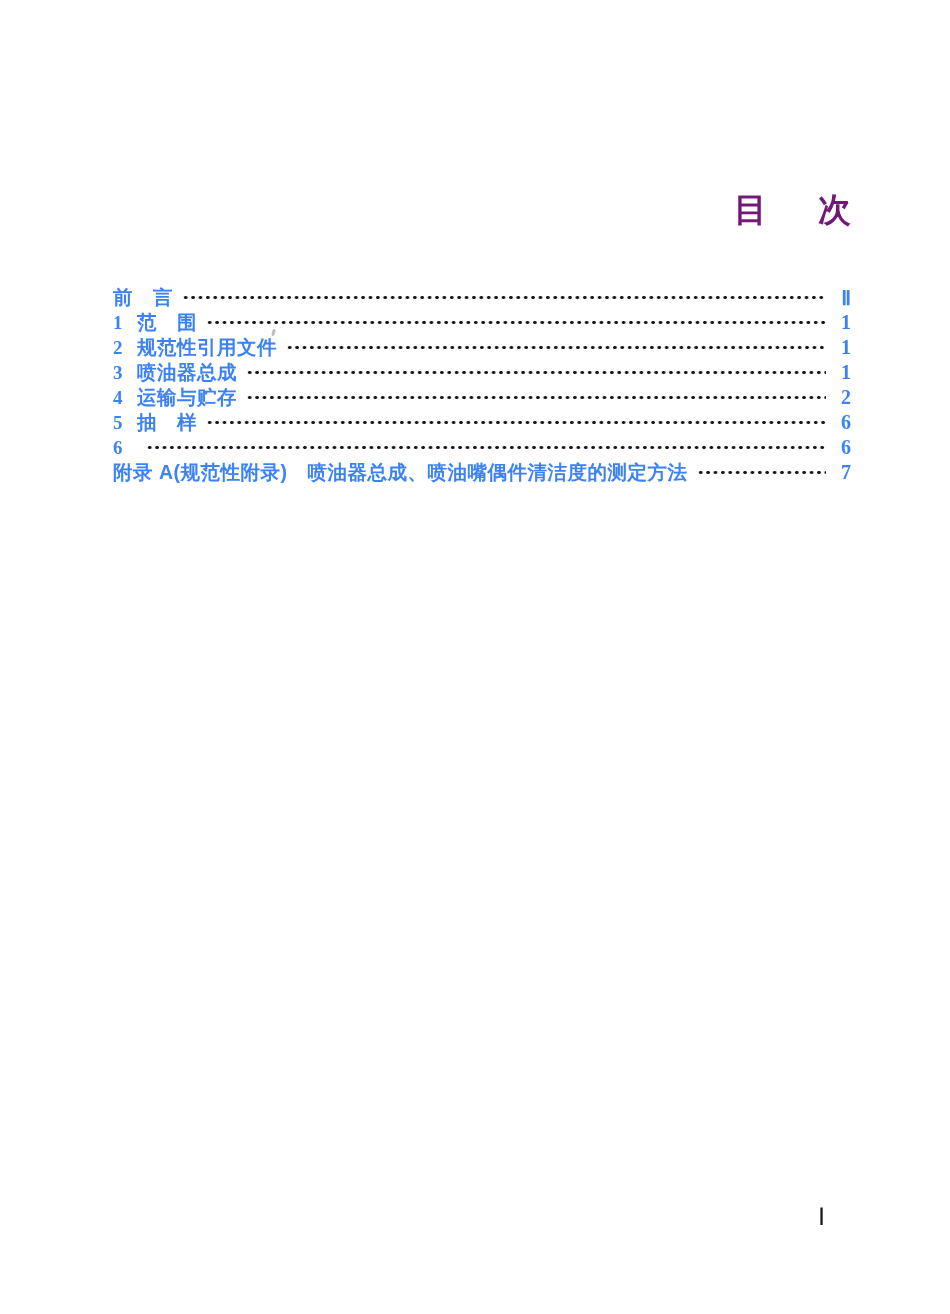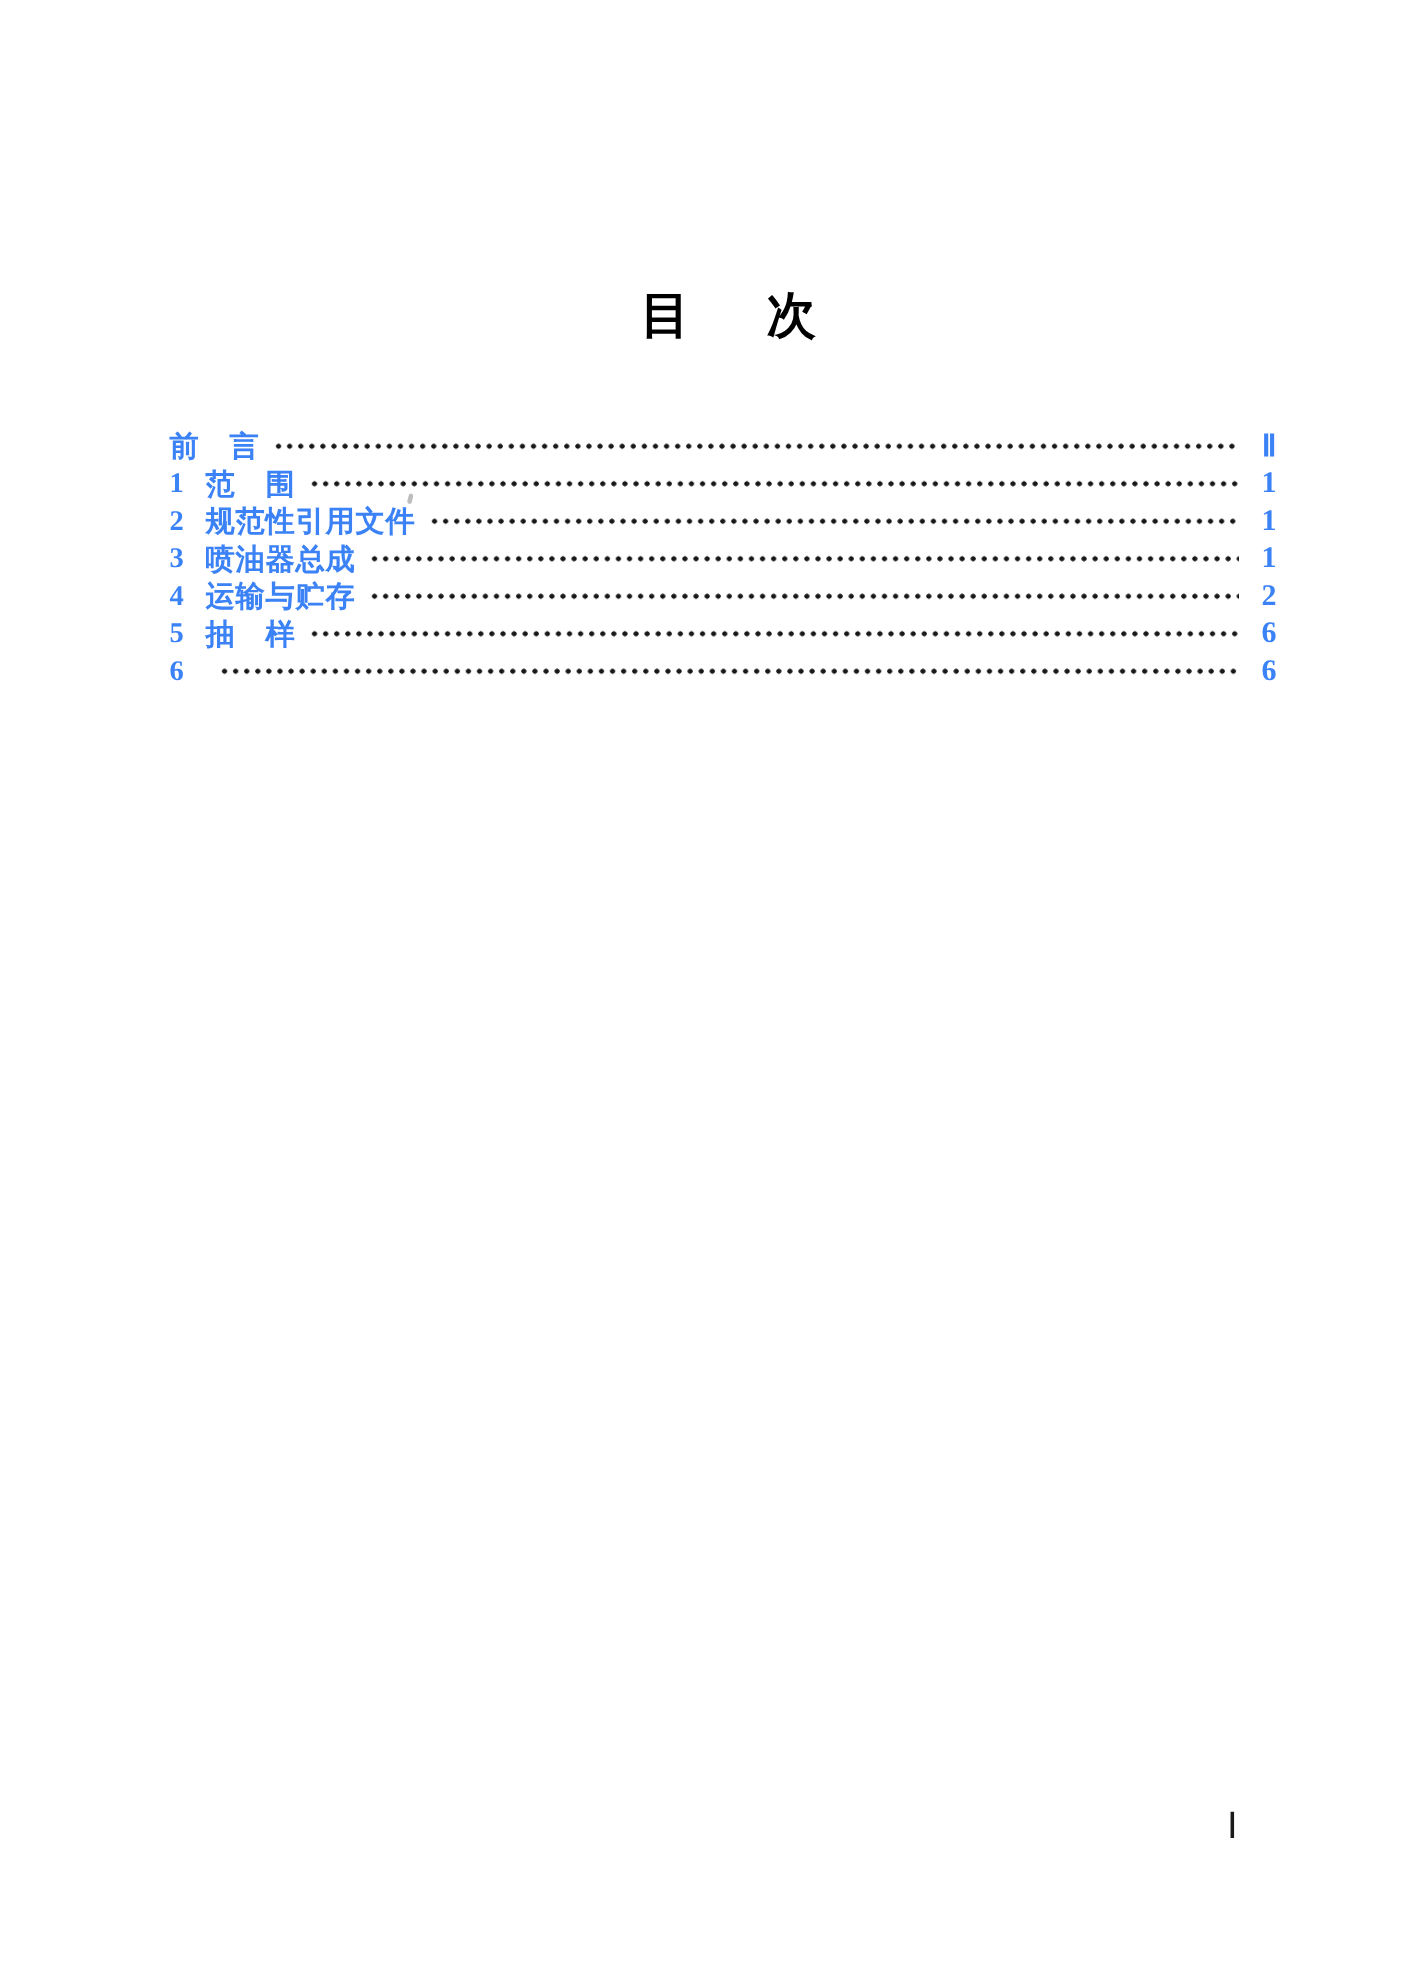--- a/index.html
+++ b/index.html
@@ -28,25 +28,25 @@
     letter-spacing: 1px;
     color: #111111;
     white-space: nowrap;
   }
   .title {
     position: absolute;
     top: 188px;
     left: 120px;
     width: 740px;
     margin: 0;
-    text-align: center;
+    text-align: right;
     font-size: 33px;
     font-weight: 700;
     letter-spacing: 9px;
-    color: #000000;
+    color: #701a75;
   }
   .toc {
     position: absolute;
     top: 285px;
     left: 113px;
     width: 738px;
   }
   .toc-row {
     display: flex;
     align-items: center;
@@ -152,19 +152,25 @@
     <span class="leader"></span>
     <span class="pg">6</span>
   </div>
 
   <div class="toc-row">
     <span class="num">6</span>
     <span class="leader"></span>
     <span class="pg">6</span>
   </div>
 
+  <div class="toc-row">
+
+    <span class="label">附录 A(规范性附录)　喷油器总成、喷油嘴偶件清洁度的测定方法</span>
+    <span class="leader"></span>
+    <span class="pg">7</span>
+  </div>
 </div>
 
   <span class="scan-speck"></span>
 
   <div class="footer-num">Ⅰ</div>
 
 </div>
 
 </body></html>

